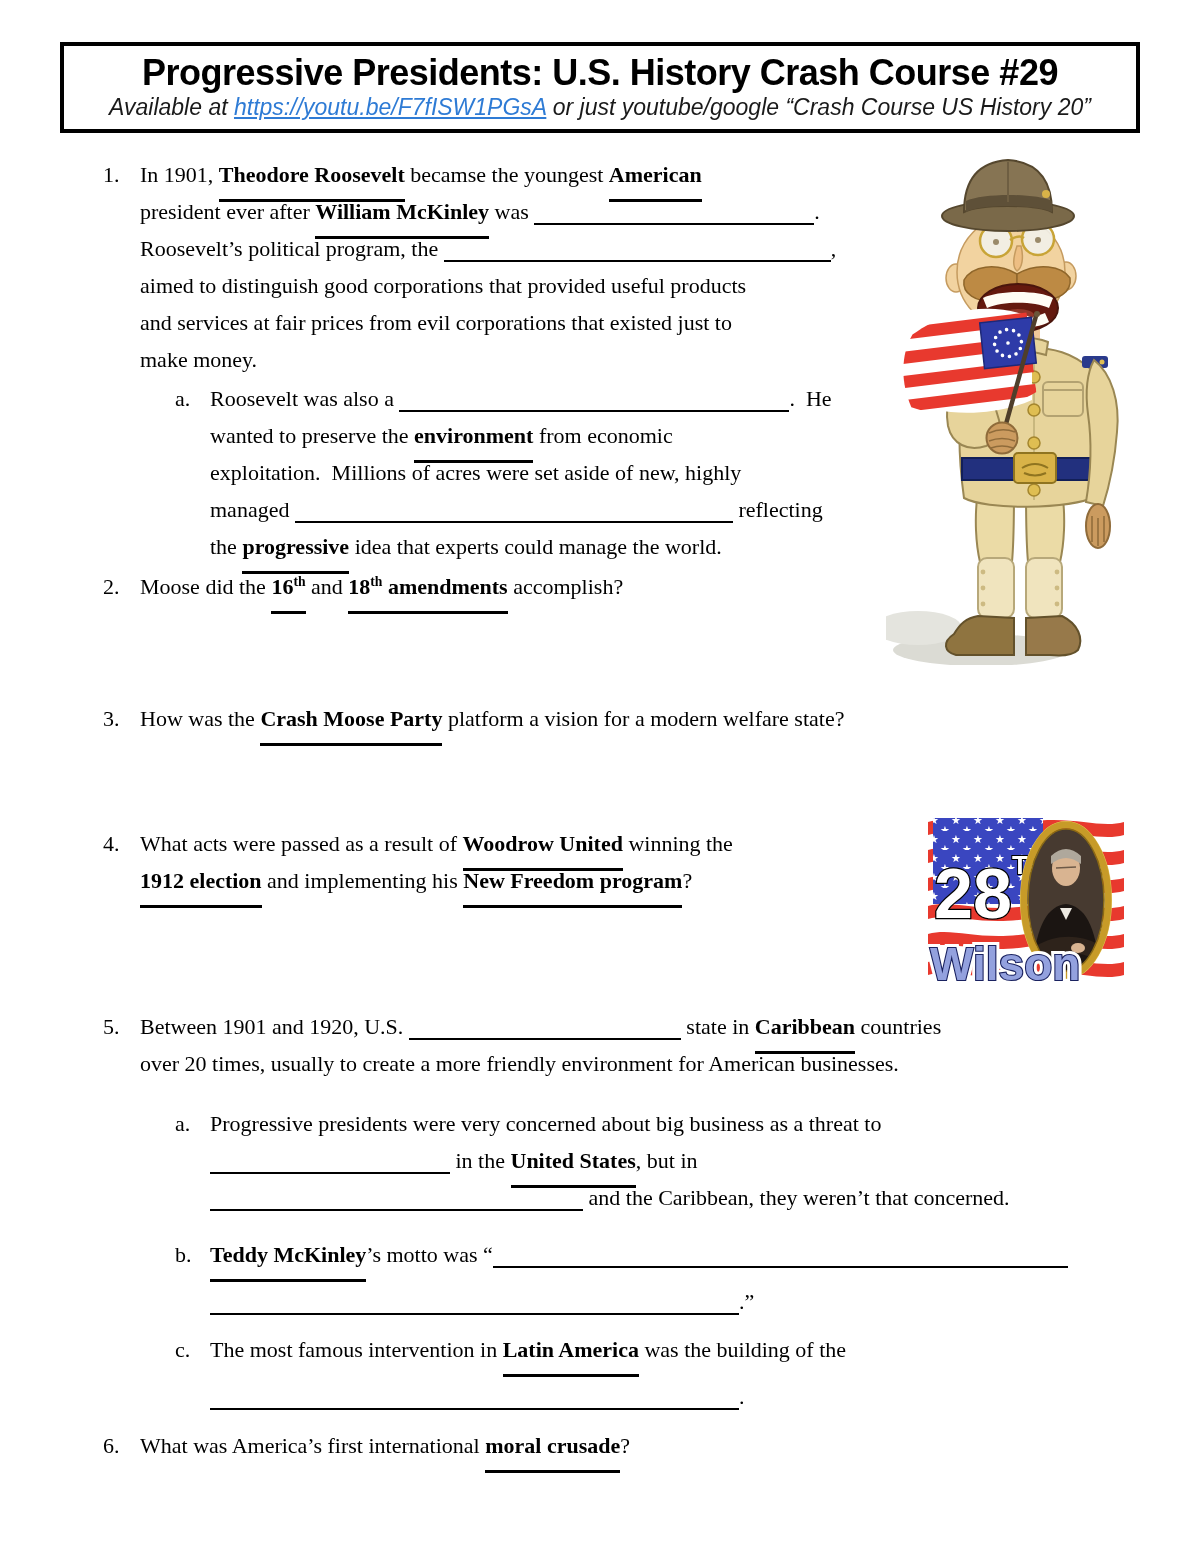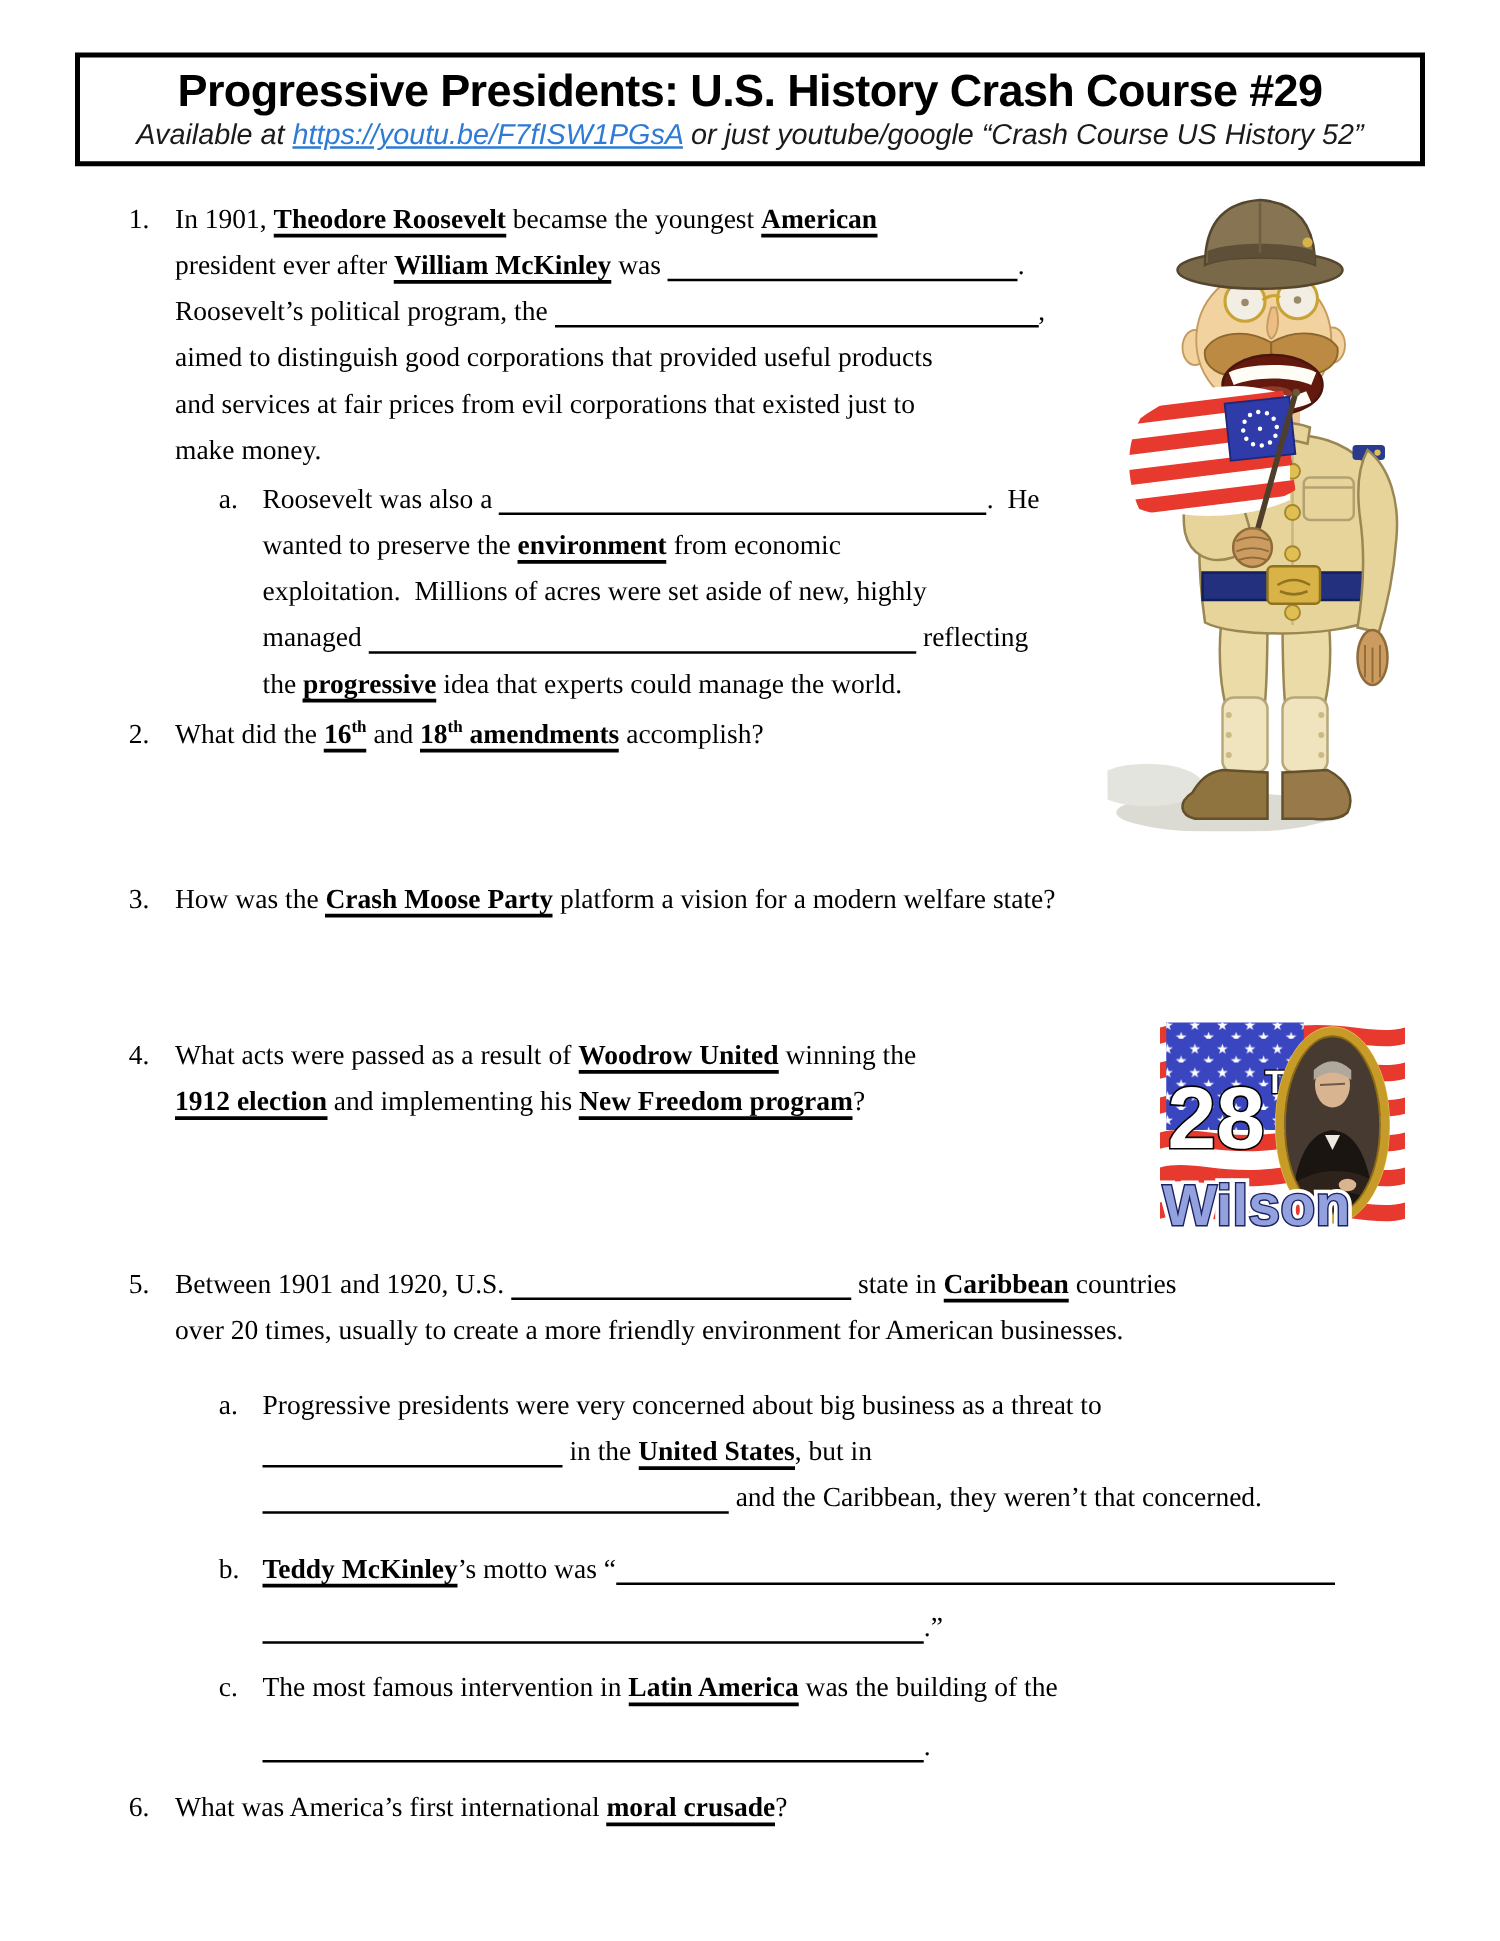--- a/index.html
+++ b/index.html
@@ -15,49 +15,49 @@
   .hdr-sub a{color:var(--link-blue,#2E7BD5);text-decoration:underline;cursor:pointer;}
 
   
   .q{position:absolute;display:flex;font-size:22px;line-height:37px;}
   .q.lh46{line-height:47px;}
   .qnum{flex:none;width:37px;}
   .q.sub .qnum{width:35px;}
   .qtext{flex:1;}
 
   .seg-p{font-weight:normal;}
-  .seg-bu{font-weight:bold;border-bottom:3px solid #000;padding-bottom:0px;}
+  .seg-bu{font-weight:bold;border-bottom:3px solid #000;padding-bottom:12px;}
   .seg-bu .sup{vertical-align:super;font-size:0.62em;line-height:0;}
   .blank{display:inline-block;border-bottom:2px solid #000;height:30px;vertical-align:-6px;}
 
   .art{position:absolute;}
 </style>
 </head>
 <body>
 
 <div class="page">
 
   <div class="header-box">
     <div class="hdr-title">Progressive Presidents: U.S. History Crash Course #29</div>
-    <div class="hdr-sub"><span>Available at </span><a>https://youtu.be/F7fISW1PGsA</a><span> or just youtube/google “Crash Course US History 52”</span></div>
+    <div class="hdr-sub"><span>Available at </span><a>https://youtu.be/F7fISW1PGsA</a><span> or just youtube/google “Crash Course US History 20”</span></div>
   </div>
 
   <div class="q" style="left:103px;top:156px;width:800px;">
     <span class="qnum">1.</span>
     <div class="qtext"><span class="seg-p">In 1901, </span><span class="seg-bu">Theodore Roosevelt</span><span class="seg-p"> becamse the youngest </span><span class="seg-bu">American</span><br><span class="seg-p">president ever after </span><span class="seg-bu">William McKinley</span><span class="seg-p"> was </span><span class="blank" style="width: 280px;"></span><span class="seg-p">.</span><br><span class="seg-p">Roosevelt’s political program, the </span><span class="blank" style="width: 387px;"></span><span class="seg-p">,</span><br><span class="seg-p">aimed to distinguish good corporations that provided useful products</span><br><span class="seg-p">and services at fair prices from evil corporations that existed just to</span><br><span class="seg-p">make money.</span></div>
   </div>
 
   <div class="q sub" style="left:175px;top:380px;width:740px;">
     <span class="qnum">a.</span>
     <div class="qtext"><span class="seg-p">Roosevelt was also a </span><span class="blank" style="width: 390px;"></span><span class="seg-p">.&nbsp; He</span><br><span class="seg-p">wanted to preserve the </span><span class="seg-bu">environment</span><span class="seg-p"> from economic</span><br><span class="seg-p">exploitation.&nbsp; Millions of acres were set aside of new, highly</span><br><span class="seg-p">managed </span><span class="blank" style="width: 438px;"></span><span class="seg-p"> reflecting</span><br><span class="seg-p">the </span><span class="seg-bu">progressive</span><span class="seg-p"> idea that experts could manage the world.</span></div>
   </div>
 
   <div class="q" style="left:103px;top:568px;width:800px;">
     <span class="qnum">2.</span>
-    <div class="qtext"><span class="seg-p">What did the </span><span class="seg-bu">16<span class="sup">th</span></span><span class="seg-p"> and </span><span class="seg-bu">18<span class="sup">th</span> amendments</span><span class="seg-p"> accomplish?</span></div>
+    <div class="qtext"><span class="seg-p">Moose did the </span><span class="seg-bu">16<span class="sup">th</span></span><span class="seg-p"> and </span><span class="seg-bu">18<span class="sup">th</span> amendments</span><span class="seg-p"> accomplish?</span></div>
   </div>
 
   <div class="q" style="left:103px;top:700px;width:1040px;">
     <span class="qnum">3.</span>
     <div class="qtext"><span class="seg-p">How was the </span><span class="seg-bu">Crash Moose Party</span><span class="seg-p"> platform a vision for a modern welfare state?</span></div>
   </div>
 
   <div class="q" style="left:103px;top:825px;width:820px;">
     <span class="qnum">4.</span>
     <div class="qtext"><span class="seg-p">What acts were passed as a result of </span><span class="seg-bu">Woodrow United</span><span class="seg-p"> winning the</span><br><span class="seg-bu">1912 election</span><span class="seg-p"> and implementing his </span><span class="seg-bu">New Freedom program</span><span class="seg-p">?</span></div>

